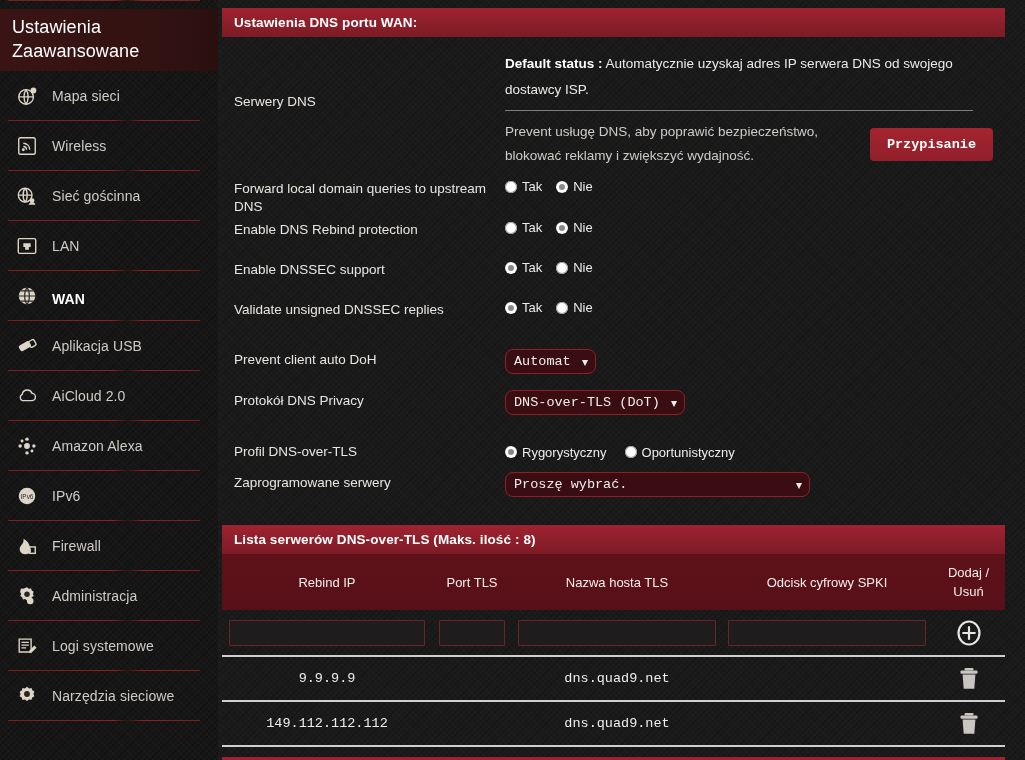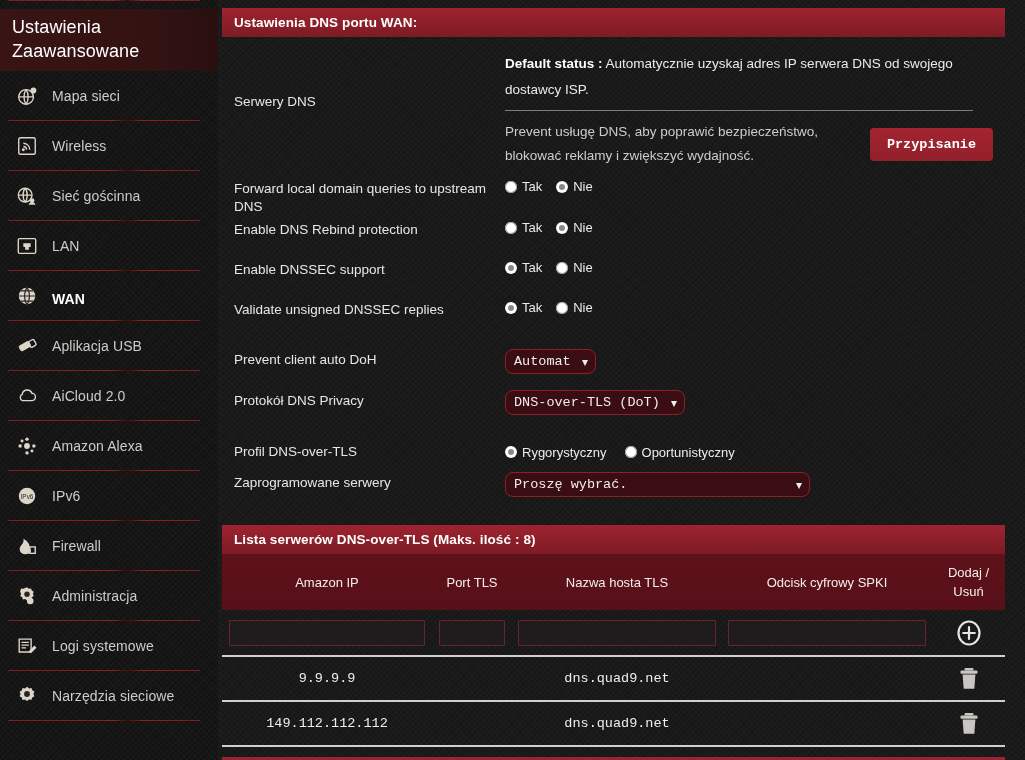--- a/index.html
+++ b/index.html
@@ -554,21 +554,21 @@
         </div>
       </div>
     </div>
 
     <div class="panel" style="margin-top:12px;">
       <div class="section-header">
         <span>Lista serwerów DNS-over-TLS (Maks. ilość : 8)</span>
       </div>
 
       <div class="tbl-head">
-        <div class="th c-ip">Amazon IP</div>
+        <div class="th c-ip">Rebind IP</div>
         <div class="th c-port">Port TLS</div>
         <div class="th c-host">Nazwa hosta TLS</div>
         <div class="th c-spki">Odcisk cyfrowy SPKI</div>
         <div class="th c-act">
           <div>
             <div>Dodaj /</div>
             <div>Usuń</div>
           </div>
         </div>
       </div>

